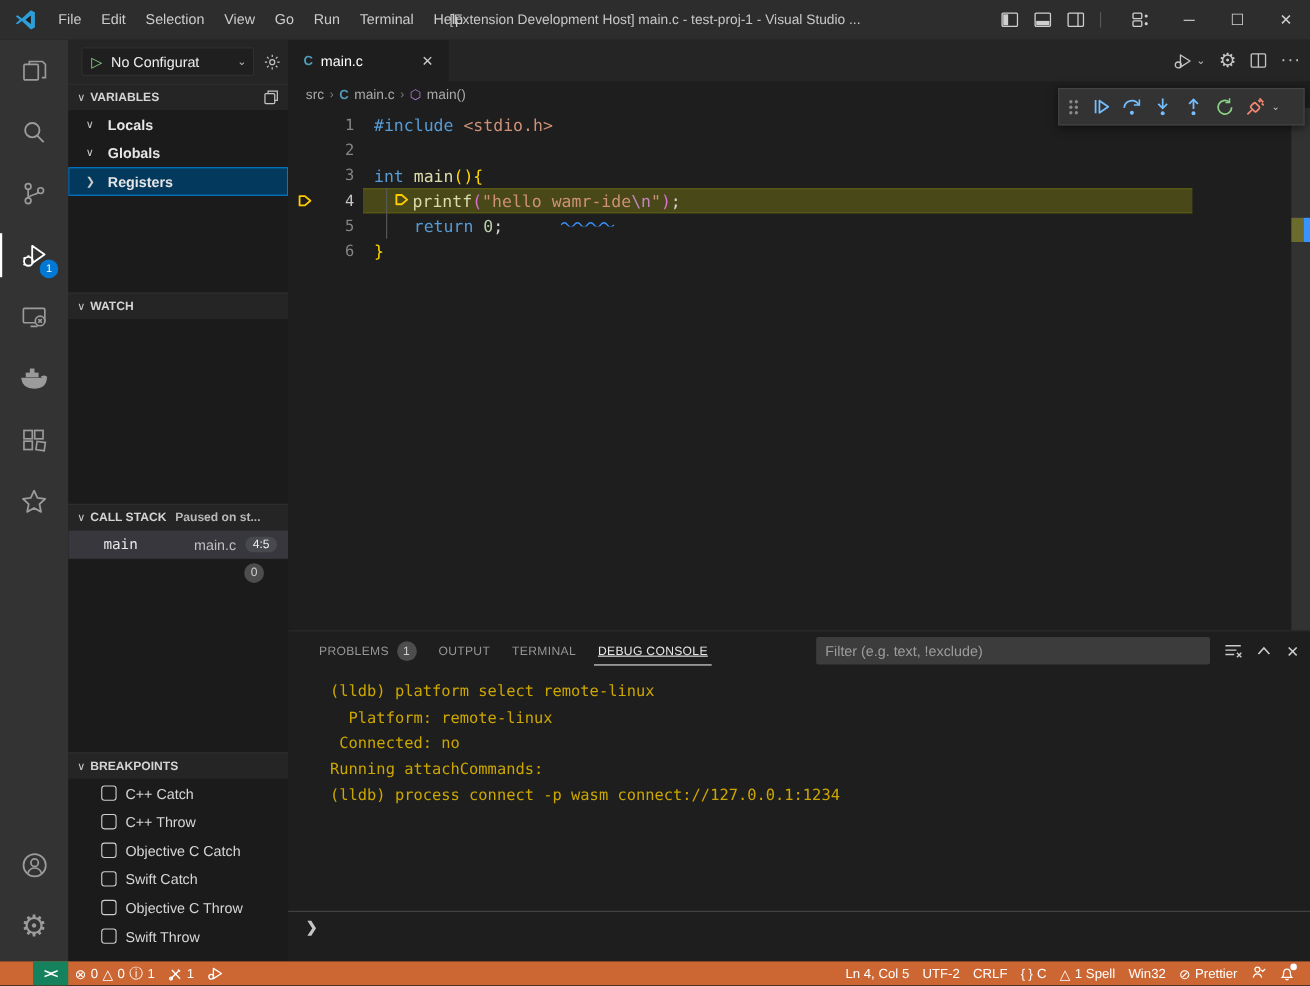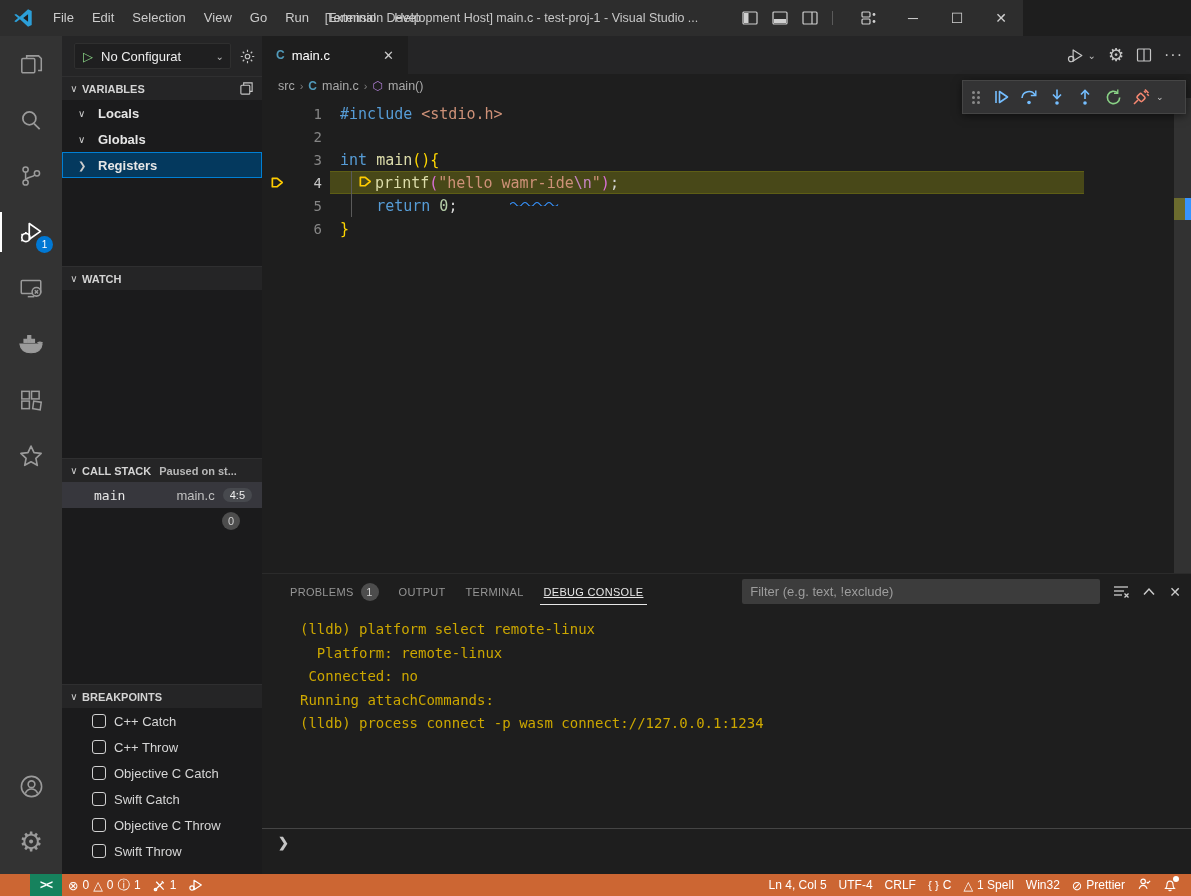--- a/index.html
+++ b/index.html
@@ -1,21 +1,21 @@
 <!DOCTYPE html>
 <html><head>
 <meta charset="utf-8">
 <style>
   * { margin:0; padding:0; box-sizing:border-box; }
   html,body { width:1191px; height:896px; overflow:hidden; background:#1e1e1e;
     font-family:"Liberation Sans", sans-serif; }
   .app { position:relative; width:1191px; height:896px; color:#cccccc; font-size:13px; }
 
   
-  .titlebar { position:absolute; left:0; top:0; width:1023px; height:36px;
+  .titlebar { position:absolute; left:0; top:0; width:1191px; height:36px;
     background:#2d2d2d; display:flex; align-items:center; z-index:30; }
   .vscode-logo { width:22px; height:22px; margin:0 10px 0 12px; flex:none; }
   .menus { display:flex; }
   .menu-item { padding:0 9px; line-height:36px; color:#cccccc; cursor:default; }
   .win-title { position:absolute; left:0; right:0; text-align:center; top:0; line-height:36px;
     font-size:12.5px; color:#c8c8c8; pointer-events:none; white-space:nowrap; }
   .tb-right { position:absolute; right:0; top:0; height:36px; display:flex; align-items:center; }
   .layout-icons { display:flex; align-items:center; gap:14px; margin-right:14px; }
   .layout-icons svg { display:block; }
   .tb-sep { width:1px; height:14px; background:#5a5a5a; margin-right:14px; }
@@ -558,21 +558,21 @@
       <svg width="16" height="16" viewBox="0 0 24 24" fill="none" stroke="#ffffff" stroke-width="1.8">
           <path d="M9 5l11 7-11 7z" stroke-linejoin="round"></path>
           <circle cx="6" cy="16.5" r="3.2"></circle>
         </svg>
     </div>
     <div class="sb-right" id="status-right">
         <div class="sb-item">
           <span>Ln 4, Col 5</span>
         </div>
         <div class="sb-item">
-          <span>UTF-4</span>
+          <span>UTF-2</span>
         </div>
         <div class="sb-item">
           <span>CRLF</span>
         </div>
         <div class="sb-item">
           <span><span class="sb-glyph" style="font-size:11.5px;">{ }</span></span>
           <span>C</span>
         </div>
         <div class="sb-item">
           <span><span class="sb-glyph">△</span></span>

